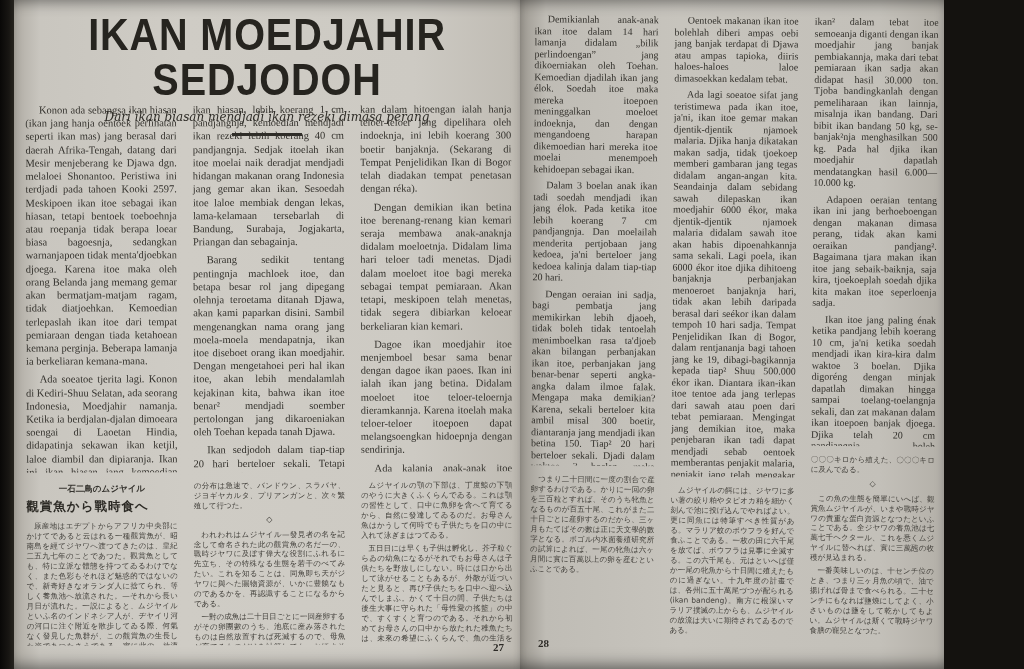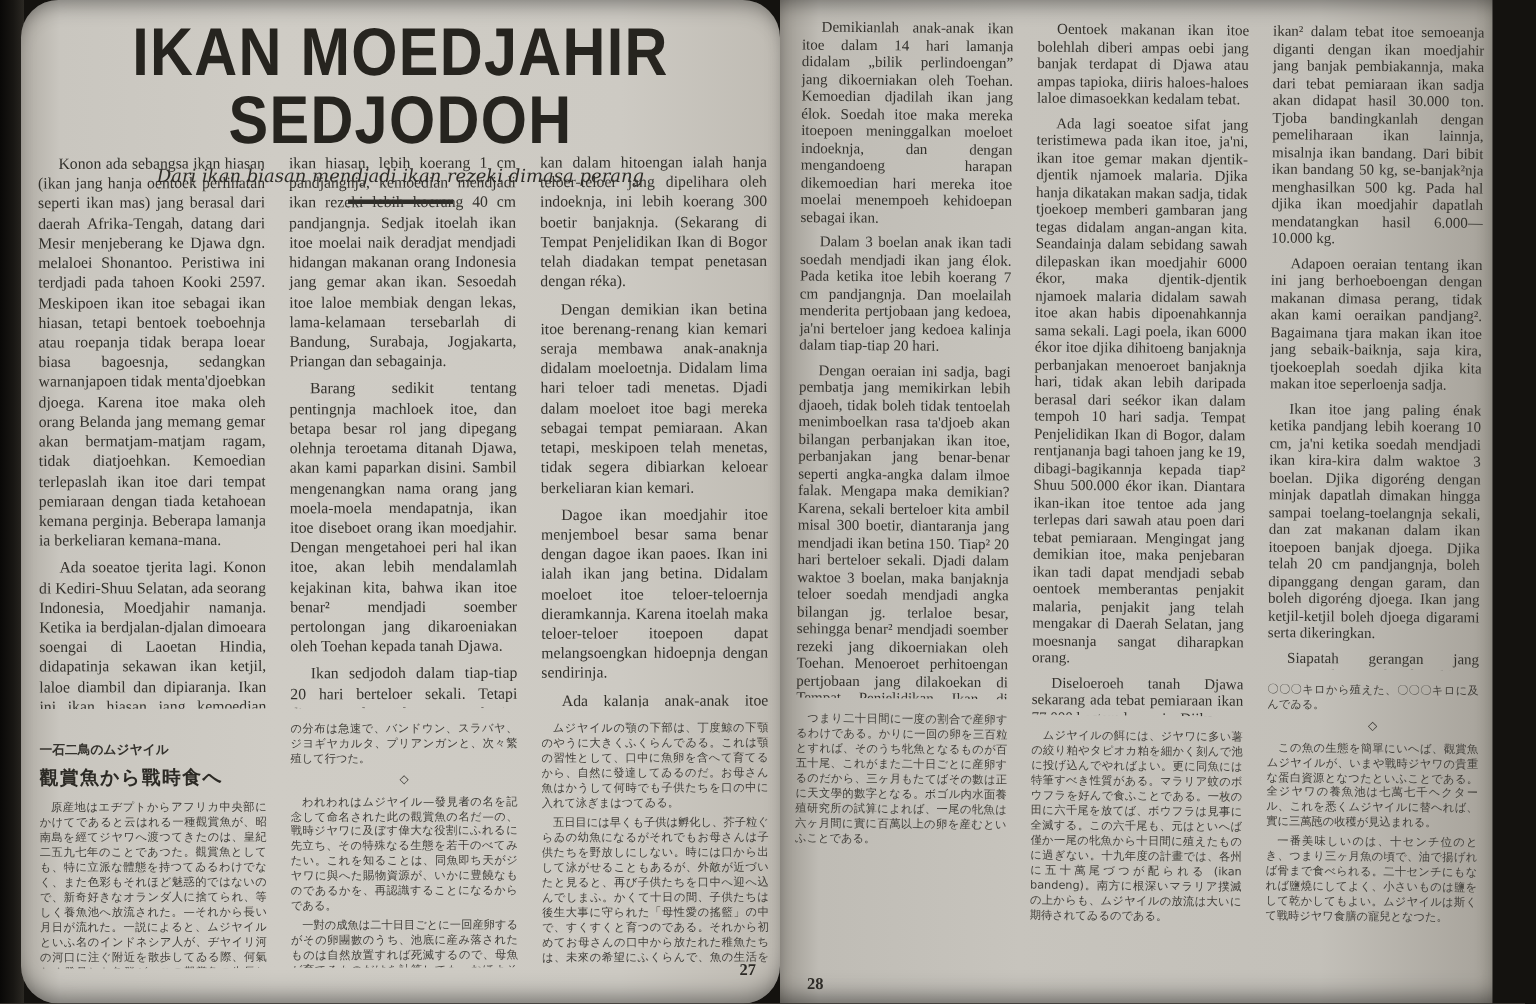--- a/index.html
+++ b/index.html
@@ -3,22 +3,22 @@
 <meta charset="utf-8">
 <style>
   html,body{margin:0;padding:0;background:#55524c;}
   .scene{position:relative;width:1024px;height:669px;overflow:hidden;background:#14120f;
          font-family:"Liberation Serif","DejaVu Serif",serif;}
   .binding-strip{position:absolute;left:0;top:0;width:16px;height:100%;
          background:linear-gradient(90deg,#090807 0%,#181613 55%,#2b2823 100%);}
   .page{position:absolute;top:0;bottom:0;}
   .page.left{left:14px;width:506px;
          background:linear-gradient(90deg,#b0aca4 0px,#c9c6bf 26px,#cfccc5 170px,#cdcac3 400px,#bfbbb3 506px);
-         box-shadow:inset 0 10px 14px -8px rgba(0,0,0,.45),inset 0 -12px 16px -9px rgba(0,0,0,.5);border-radius:25px;}
-  .page.right{left:520px;width:475px;
+         box-shadow:inset 0 10px 14px -8px rgba(0,0,0,.45),inset 0 -12px 16px -9px rgba(0,0,0,.5);}
+  .page.right{left:520px;width:424px;
          background:linear-gradient(90deg,#9d9991 0px,#bfbcb5 26px,#c7c4bd 160px,#c3c0b9 360px,#aaa69e 462px,#878378 504px);
          box-shadow:inset 0 10px 14px -8px rgba(0,0,0,.45),inset 0 -12px 16px -9px rgba(0,0,0,.55);}
   header{position:absolute;top:12px;left:0;right:0;text-align:center;}
   h1{margin:0;font-family:"Liberation Sans","DejaVu Sans",sans-serif;font-weight:700;
      font-size:45px;line-height:1;letter-spacing:1px;color:#26241f;transform:scaleX(.88);}
   .subtitle{margin-top:8px;font-style:italic;font-size:12px;color:#2e2c27;
      font-family:"DejaVu Serif",serif;}
   .subtitle-rule{width:70px;height:3px;background:#2f2d28;margin:9px auto 0;}
   .cols{position:absolute;display:flex;gap:16px;}
   .page.left  .cols{top:103px;left:12px;right:8px;bottom:24px;transform:rotate(-.15deg);}
@@ -29,29 +29,29 @@
   .page.right .id-block{font-size:10px;line-height:1.15;}
   .page.right .c1 .id-block{height:452px;}
   .page.right .c2 .id-block{height:462px;}
   .page.right .c3 .id-block{height:430px;}
   .id-block p{margin:0 0 5px;text-indent:1.3em;}
   .id-block p.cont{text-indent:0;}
   .jp-block{margin-top:9px;flex:1;overflow:hidden;text-align:justify;color:#403e39;
      font-family:"DejaVu Sans","Liberation Sans",sans-serif;font-size:7.5px;line-height:1.33;}
   .jp-block p{margin:0 0 3px;text-indent:1em;}
   .jp-block p.cont{text-indent:0;}
-  .jp-kicker{text-align:left;font-size:8.5px;font-weight:700;margin:14px 0 4px;color:#34322d;}
+  .jp-kicker{text-align:center;font-size:8.5px;font-weight:700;margin:2px 0 4px;color:#34322d;}
   .jp-heading{text-align:left;font-size:12.5px;font-weight:700;letter-spacing:1px;
      margin:0 0 6px;color:#2c2a25;}
   .ornament{text-align:center;font-size:8px;margin:4px 0;color:#3a3833;}
   .jp-intro{margin-bottom:2px;}
   .page-num{position:absolute;font-weight:700;font-size:11px;color:#2c2a26;
      font-family:"Liberation Serif",serif;}
   .page.left  .page-num{right:16px;bottom:16px;}
-  .page.right .page-num{left:18px;bottom:7px;text-align:right;}
+  .page.right .page-num{left:18px;bottom:20px;text-align:right;}
 </style>
 </head>
 <body>
 
 <div class="scene">
   <div class="binding-strip"></div>
 
   <section class="page left">
     <header>
       <h1>IKAN MOEDJAHIR SEDJODOH</h1>

